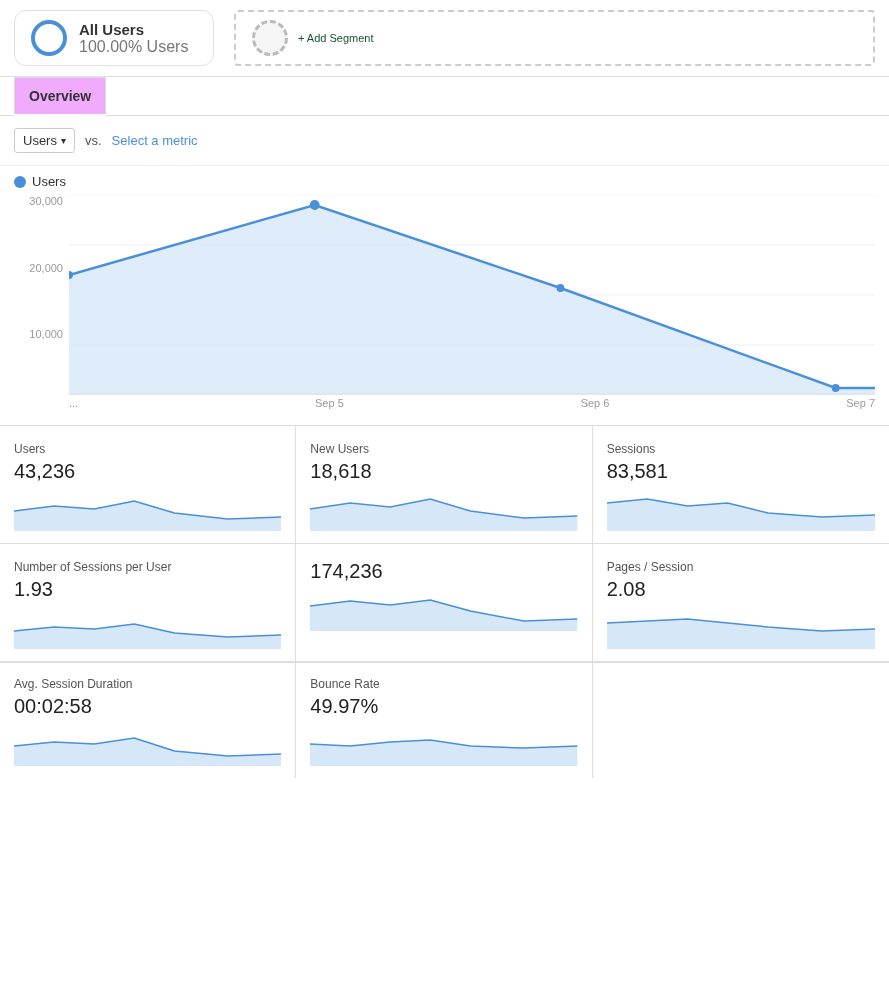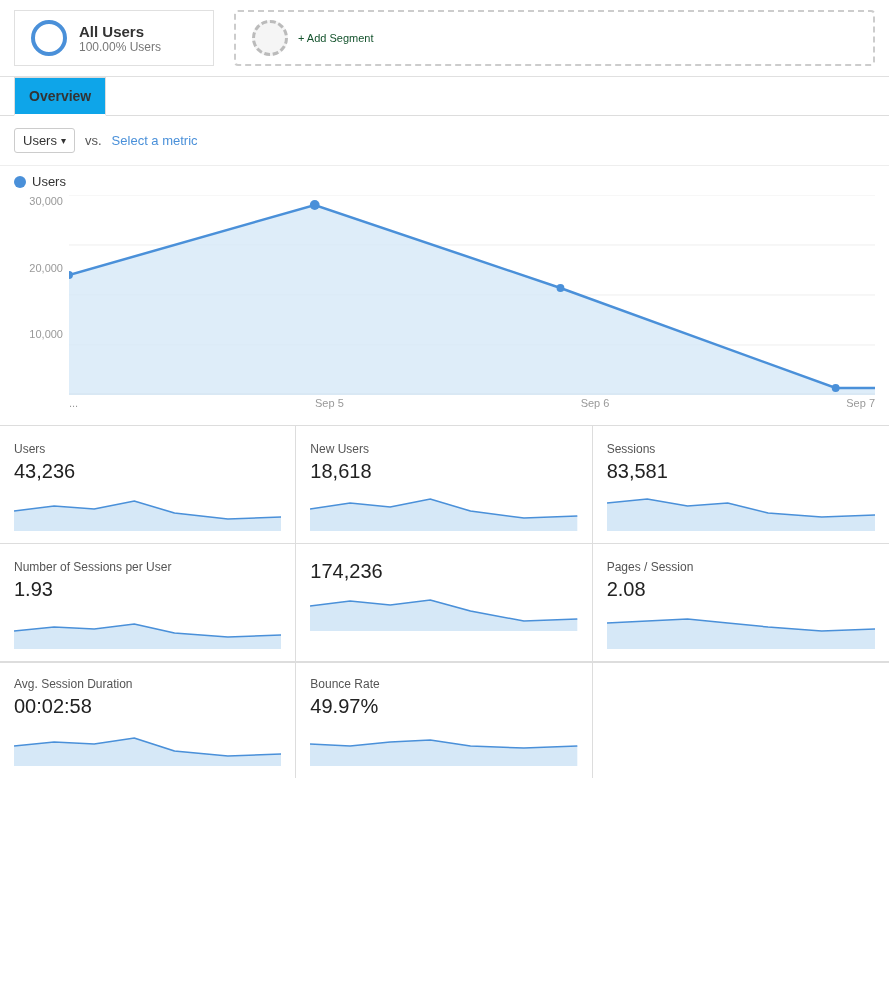--- a/index.html
+++ b/index.html
@@ -18,21 +18,21 @@
       align-items: stretch;
       border-bottom: 1px solid #e0e0e0;
       padding: 10px 14px;
       gap: 20px;
     }
     .segment-item {
       display: flex;
       align-items: center;
       gap: 12px;
       border: 1px solid #e0e0e0;
-      border-radius: 0;
+      border-radius: 12px;
       padding: 8px 16px;
       flex: 0 0 auto;
       min-width: 200px;
     }
     .segment-circle {
       width: 36px;
       height: 36px;
       border-radius: 50%;
       border: 4px solid #4a90d9;
       background: #fff;
@@ -45,21 +45,21 @@
     .segment-info {
       display: flex;
       flex-direction: column;
     }
     .segment-name {
       font-size: 15px;
       font-weight: bold;
       color: #333;
     }
     .segment-pct {
-      font-size: 12px;
+      font-size: 16px;
       color: #777;
     }
     .add-segment {
       display: flex;
       align-items: center;
       gap: 10px;
       border: 2px dashed #ccc;
       border-radius: 4px;
       padding: 8px 16px;
       flex: 1;
@@ -77,21 +77,21 @@
     }
     .tab {
       display: inline-block;
       padding: 10px 14px;
       font-size: 14px;
       font-weight: bold;
       color: #333;
       border: 1px solid #ddd;
       border-bottom: 2px solid #fff;
       margin-bottom: -1px;
-      background: #0ea5e9;
+      background: #f0abfc;
       cursor: pointer;
     }
 
     
     .metric-selector {
       display: flex;
       align-items: center;
       gap: 10px;
       padding: 12px 14px;
       border-bottom: 1px solid #eee;

